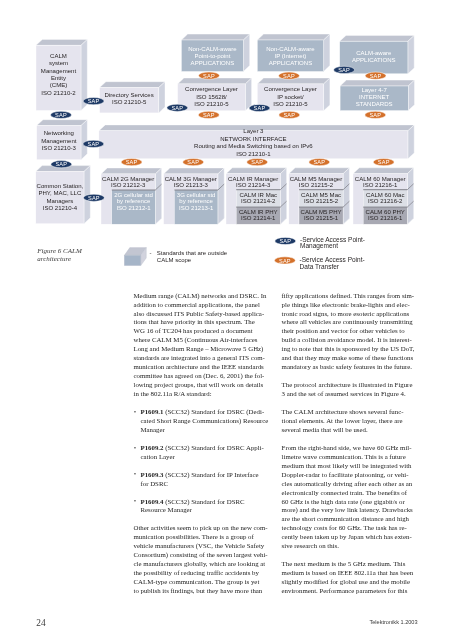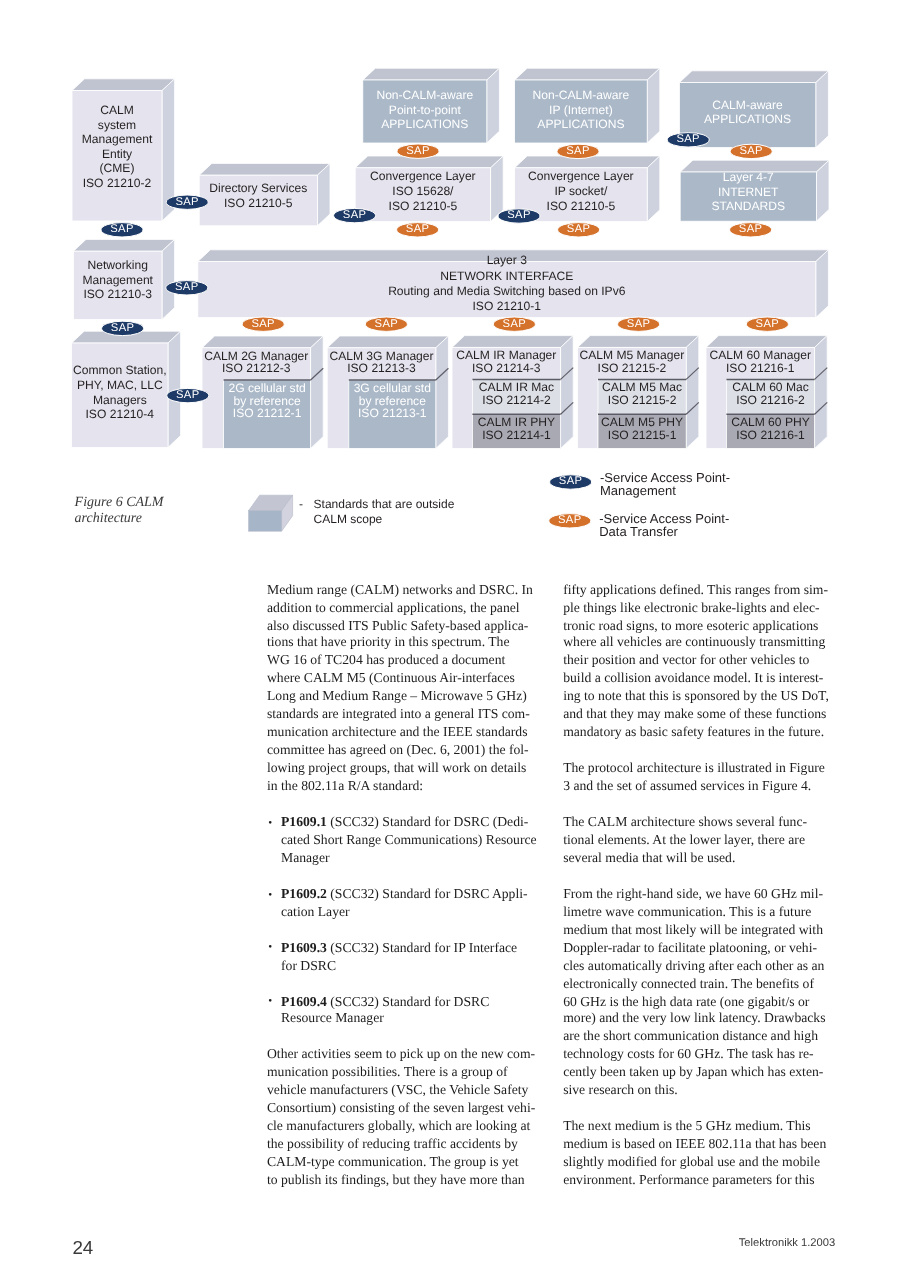--- a/index.html
+++ b/index.html
@@ -10,21 +10,21 @@
   #figure{position:absolute;left:0;top:0;width:452px;height:285px;overflow:visible;}
   #figure text{font-family:"Liberation Sans",sans-serif;}
   
   .col{position:absolute;font-family:"Liberation Serif",serif;font-size:6.84px;line-height:8.96px;color:#1d1d1d;}
   .para{margin:0 0 8.96px 0;white-space:nowrap;}
   .colL{left:133.5px;top:291.6px;width:136px;}
   .colR{left:281.6px;top:291.6px;width:137.5px;}
     .bul{position:relative;padding-left:7px;}
   .bul:before{content:"\2022";position:absolute;left:0.6px;top:-0.2px;font-size:5.6px;}
   .fignum{position:absolute;left:37.3px;top:246.6px;width:52px;font-family:"Liberation Serif",serif;font-style:italic;font-size:7.0px;line-height:8.6px;color:#3a3a3a;}
-  .pageno{position:absolute;left:36.2px;top:618.5px;font-family:Liberation Sans, sans-serif;font-size:9.4px;line-height:9.2px;color:#3a3a3a;}
+  .pageno{position:absolute;left:36.2px;top:618.5px;font-family:Liberation Serif, serif;font-size:9.4px;line-height:9.2px;color:#3a3a3a;}
   .footer{position:absolute;left:369.4px;top:618.6px;font-family:"Liberation Sans",sans-serif;font-size:5.6px;line-height:6px;color:#3a3a3a;}
 </style>
 </head>
 <body>
 
 <div class="page">
   <svg id="figure" viewBox="0 0 452 285" width="452" height="285" xmlns="http://www.w3.org/2000/svg">
       <g>
         <polygon points="101,173.9 107.3,168 161.60000000000002,168 155.3,173.9" fill="#c0c4d0" stroke="#ffffff" stroke-width="0.4"></polygon>
         <polygon points="155.3,173.9 161.60000000000002,168 161.60000000000002,218.29999999999998 155.3,224.2" fill="#ced2de" stroke="#ffffff" stroke-width="0.4"></polygon>

